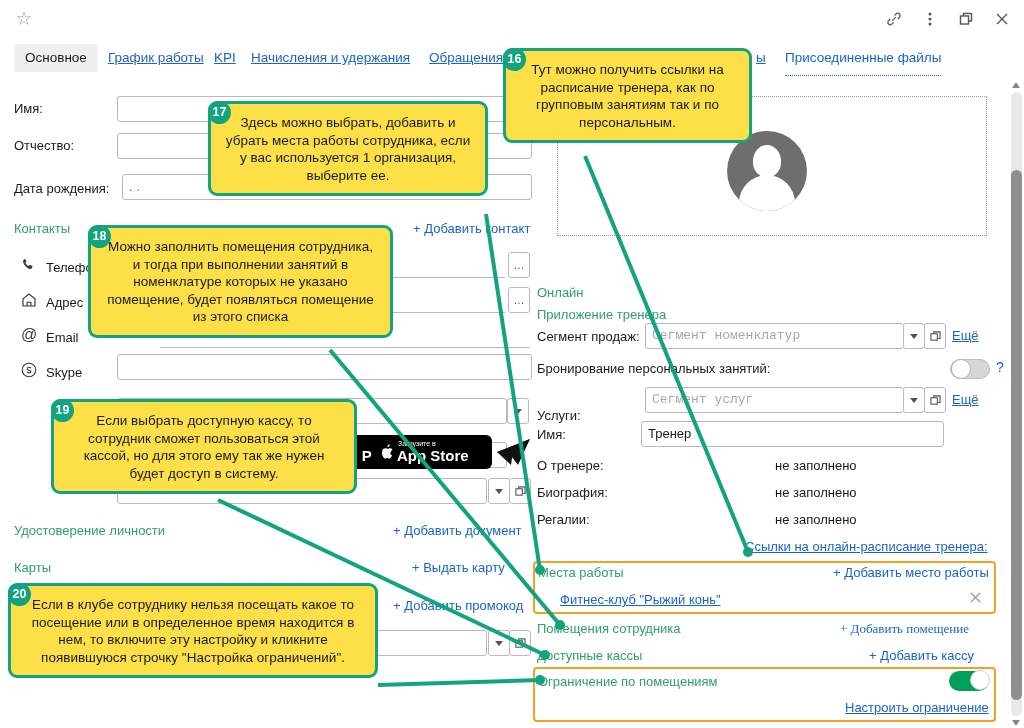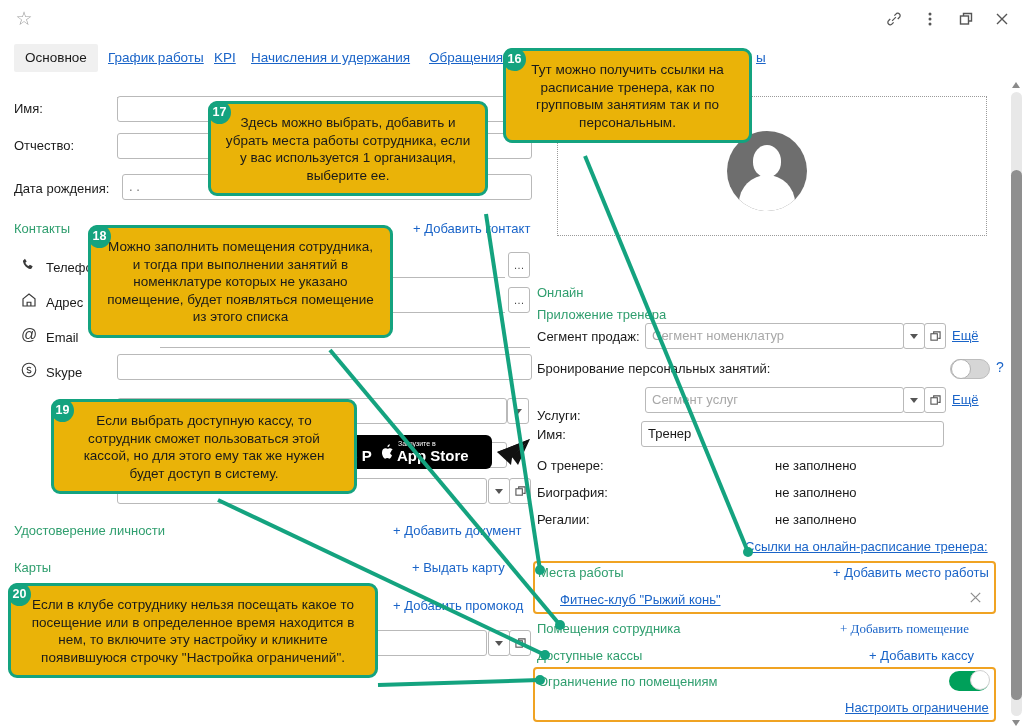--- a/index.html
+++ b/index.html
@@ -27,21 +27,21 @@
     padding:0 11px; white-space:nowrap; }
   .tab.active { background:#f0f0f0; color:#1a1a1a; border-radius:2px; }
   .tab.link { color:#1a64c8; text-decoration:underline; }
   .tab.dotted { text-decoration:none; border-bottom:1px dotted #1a64c8; padding:0; }
 
   
   .lbl { position:absolute; font-size:13px; color:#1a1a1a; white-space:nowrap; }
   .sect { position:absolute; font-size:13px; color:#2f9e6e; white-space:nowrap; }
   .inp { position:absolute; background:#fff; border:1px solid #b9b9b9; border-radius:3px;
     height:26px; }
-  .inp .ph { position:absolute; left:6px; top:4px; font-size:13px; color:#a8a8a8; }
+  .inp .ph { position:absolute; left:6px; top:4px; font-size:13px; color:#a8a8a8;font-family:Liberation Mono, monospace; }
   .inp .val { position:absolute; left:6px; top:4px; font-size:13px; color:#1a1a1a; }
   .inp.flat { border:none; border-bottom:1px solid #b9b9b9; border-radius:0; height:24px;}
   .btn-sq { position:absolute; width:22px; height:26px; border:1px solid #b9b9b9;
     border-radius:3px; background:#fff; font-size:11px; color:#444;
     display:flex; align-items:center; justify-content:center; }
   .btn-dd { position:absolute; width:22px; height:26px; border:1px solid #b9b9b9;
     border-radius:3px; background:#fff; display:flex; align-items:center; justify-content:center; }
   .caret { width:0;height:0;border-left:4px solid transparent;border-right:4px solid transparent;
     border-top:5px solid #555; }
   .addlink { position:absolute; font-size:13px; color:#1a64c8; white-space:nowrap; }
@@ -83,21 +83,21 @@
   .sbar .up { top:2px; border-left:4px solid transparent;border-right:4px solid transparent;
     border-bottom:6px solid #8a8a8a; }
   .sbar .dn { bottom:2px; border-left:4px solid transparent;border-right:4px solid transparent;
     border-top:6px solid #8a8a8a; }
   .sbar .track { position:absolute; left:3px; top:12px; width:11px; height:624px; background:#e8e8e8;
     border-radius:6px; }
   .sbar .thumb { position:absolute; left:3px; top:90px; width:11px; height:530px; background:#8f8f8f;
     border-radius:6px; }
 
   
-  .callout { position:absolute; background:#eab308; border:3px solid #14a37f; border-radius:9px;
+  .callout { position:absolute; background:#fde047; border:3px solid #14a37f; border-radius:9px;
     text-align:center; color:#1a1a1a; font-size:13.5px; line-height:17.5px; padding:10px 12px 9px; z-index:30; }
   .cnum { position:absolute; left:-3px; top:-3px; min-width:23px; height:23px; border-radius:50%;
     background:#14a37f; color:#fff; font-size:12.5px; font-weight:bold; text-align:center;
     line-height:23px; padding:0 4px; z-index:31;}
   svg.leaders { position:absolute; left:0; top:0; width:1024px; height:728px; pointer-events:none; z-index:10;}
 </style>
 </head>
 <body>
 
 <div class="titlebar">
@@ -131,20 +131,21 @@
   </div>
 </div>
 
 <div class="tabs">
   <div class="tab active" style="left:14px;">Основное</div>
   <div class="tab link" style="left:97px;">График работы</div>
   <div class="tab link" style="left:203px;">KPI</div>
   <div class="tab link" style="left:240px;">Начисления и удержания</div>
   <div class="tab link" style="left:418px;">Обращения</div>
   <div class="tab link" style="left:745px;">ы</div>
+  <div class="tab link dotted" style="left:785px; top:4px; line-height:20px;">Присоединенные файлы</div>
 </div>
 
 <div class="inp flat" style="left:117px; top:80px; width:415px; height:18px;"></div>
 
 <div class="lbl" style="left:14px; top:101px;">Имя:</div>
 <div class="inp" style="left:117px; top:96px; width:415px;"></div>
 
 <div class="lbl" style="left:14px; top:138px;">Отчество:</div>
 <div class="inp" style="left:117px; top:133px; width:415px;"></div>
 

